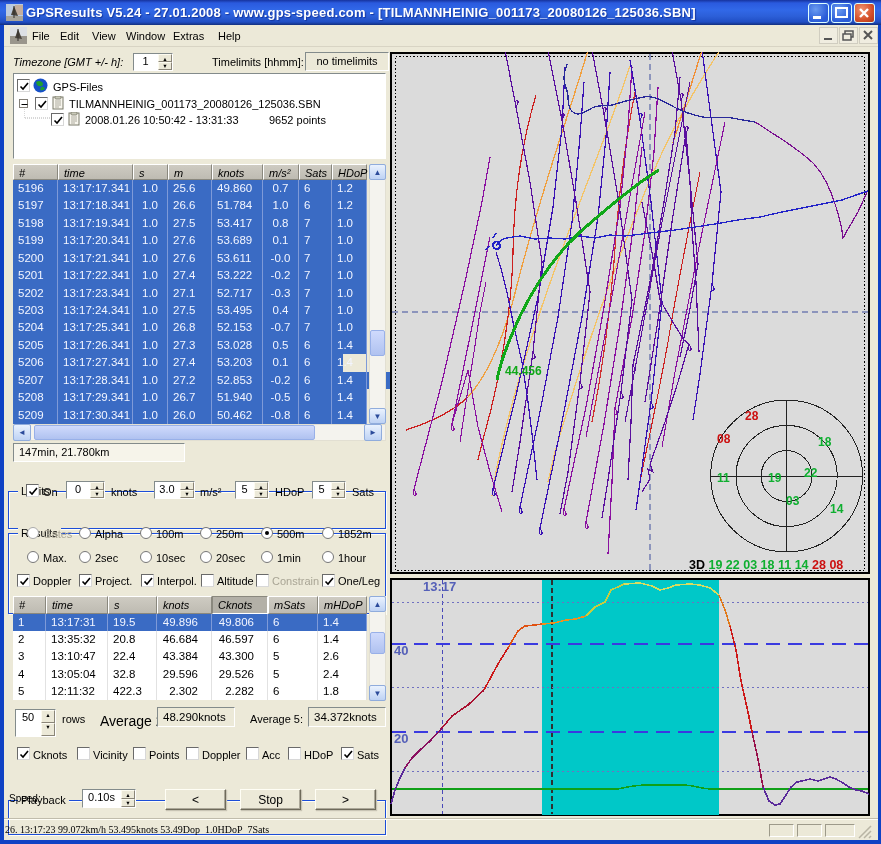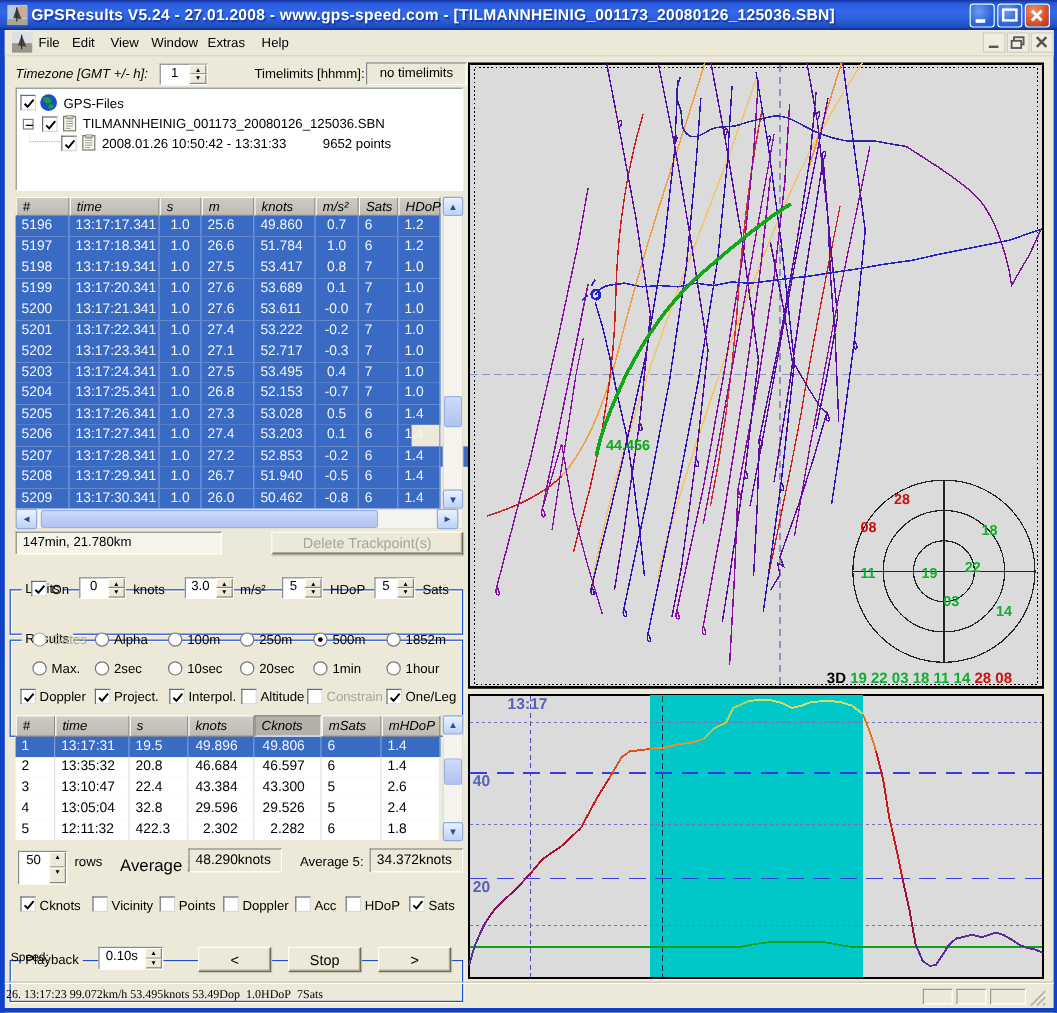--- a/index.html
+++ b/index.html
@@ -309,21 +309,20 @@
 </div>
 <div class="sb abs" style="left:365px;top:117px;width:17px;height:260px"></div>
 <div class="sbtn abs" style="left:365px;top:117px;width:17px;height:16px;font-size:8px;line-height:15px">▲</div>
 <div class="sbtn abs" style="left:365px;top:361px;width:17px;height:16px;font-size:8px;line-height:15px">▼</div>
 <div class="sthumb abs" style="left:366px;top:283px;width:15px;height:26px"></div>
 <div class="sb abs" style="left:9px;top:377px;width:373px;height:17px"></div>
 <div class="sbtn abs" style="left:9px;top:377px;width:18px;height:17px;font-size:8px;line-height:16px">◄</div>
 <div class="sbtn abs" style="left:360px;top:377px;width:18px;height:17px;font-size:8px;line-height:16px">►</div>
 <div class="sthumb abs" style="left:30px;top:378px;width:281px;height:15px"></div>
 <div class="sunk abs" style="left:9px;top:396px;width:172px;height:19px;padding:2px 0 0 5px;background:#f6f4ea">147min, 21.780km</div>
-<div class="btn abs" style="left:222px;top:396px;width:160px;height:19px;color:#a9a595;padding-top:2px">Delete Trackpoint(s)</div>
 <div class="grp abs" style="left:4px;top:420px;width:378px;height:38px">
       <span class="cap">Limits</span>
     </div>
 <span class="cb" style="left:22px;top:437px">
       <svg width="13" height="13">
         <path d="M2.5,6.5 L5,9 L10,3" stroke="#000" stroke-width="1.6" fill="none"></path>
       </svg>
     </span>
 <span class="lbl" style="left:39px;top:439px;position:absolute;color:#000;font-size:11px;">On</span>
 <div class="spin" style="left:62px;top:434px;width:39px;height:18px">

